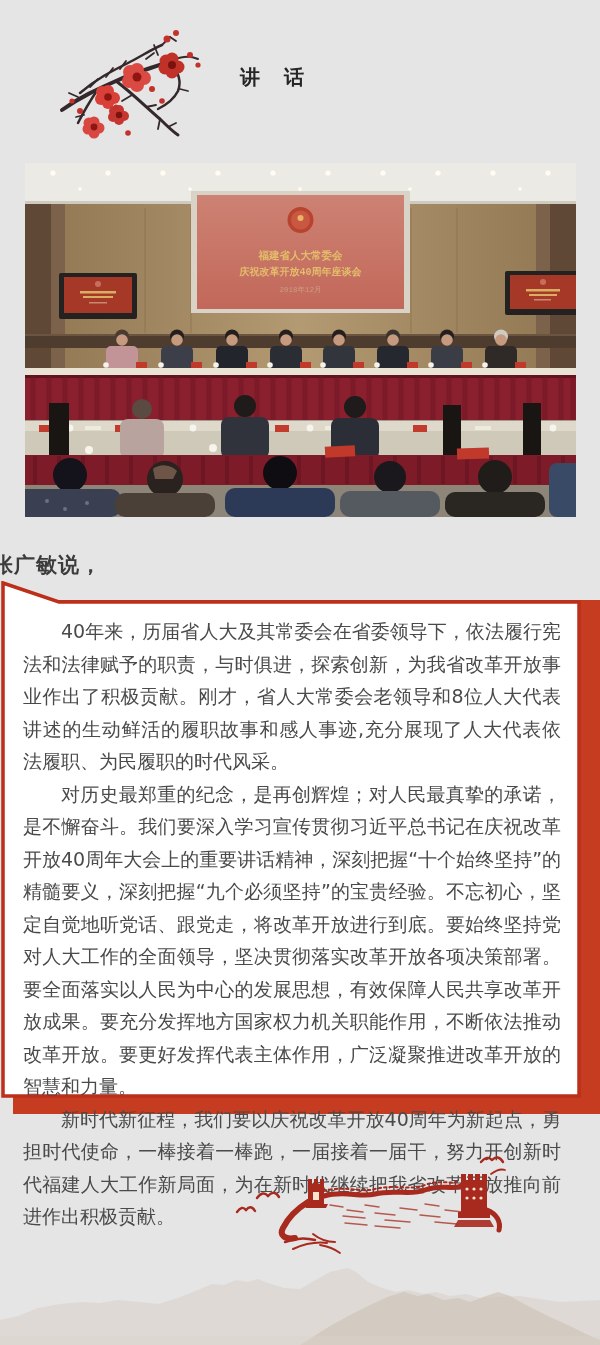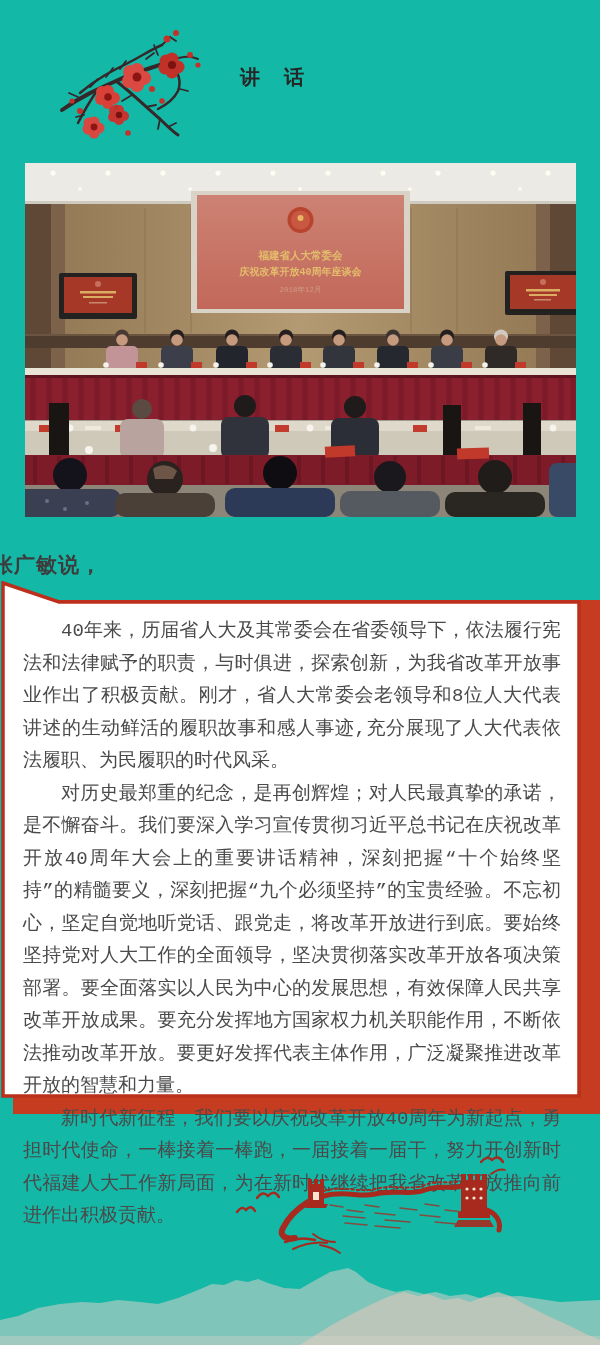--- a/index.html
+++ b/index.html
@@ -1,34 +1,34 @@
 <!DOCTYPE html>
 <html><head>
 <meta charset="utf-8">
 <style>
   html,body{margin:0;padding:0;}
   body{font-family:"DejaVu Sans",sans-serif;}
-  .page{position:relative;width:600px;height:1345px;background:#14b8a6;overflow:hidden;}
+  .page{position:relative;width:600px;height:1345px;background:#e5e5e5;overflow:hidden;}
 
   
   .blossom{position:absolute;left:20px;top:15px;width:190px;height:140px;}
   .page-title{position:absolute;left:240px;top:64px;font-size:20px;font-weight:700;color:#262626;letter-spacing:2px;}
 
   
   .photo{position:absolute;left:25px;top:163px;width:551px;height:354px;overflow:hidden;font-family:Liberation Mono, monospace;}
   .photo svg{display:block;}
 
   
   .speaker-line{position:absolute;left:-8px;top:551px;font-size:21px;font-weight:700;color:#3c3c3c;letter-spacing:1px;white-space:nowrap;}
 
   
   .bubble-shadow{position:absolute;left:13px;top:600px;width:587px;height:514px;background:#c63c20;}
   .bubble-outline{position:absolute;left:-3px;top:581px;width:586px;height:519px;}
   .bubble-text{position:absolute;left:3px;top:602px;width:574px;height:494px;box-sizing:border-box;
-    padding:13px 16px 0 20px;font-size:19px;line-height:32.5px;color:#4a4a4a;text-align:justify;font-family:Liberation Mono, monospace;}
+    padding:13px 16px 0 20px;font-size:19px;line-height:32.5px;color:#4a4a4a;text-align:justify;}
   .bubble-text p{margin:0;text-indent:2em;}
 
   
   .greatwall{position:absolute;left:225px;top:1150px;width:285px;height:105px;}
   .mountains{position:absolute;left:0;top:1258px;width:600px;height:87px;}
 </style>
 </head>
 <body>
 
 <div class="page">

